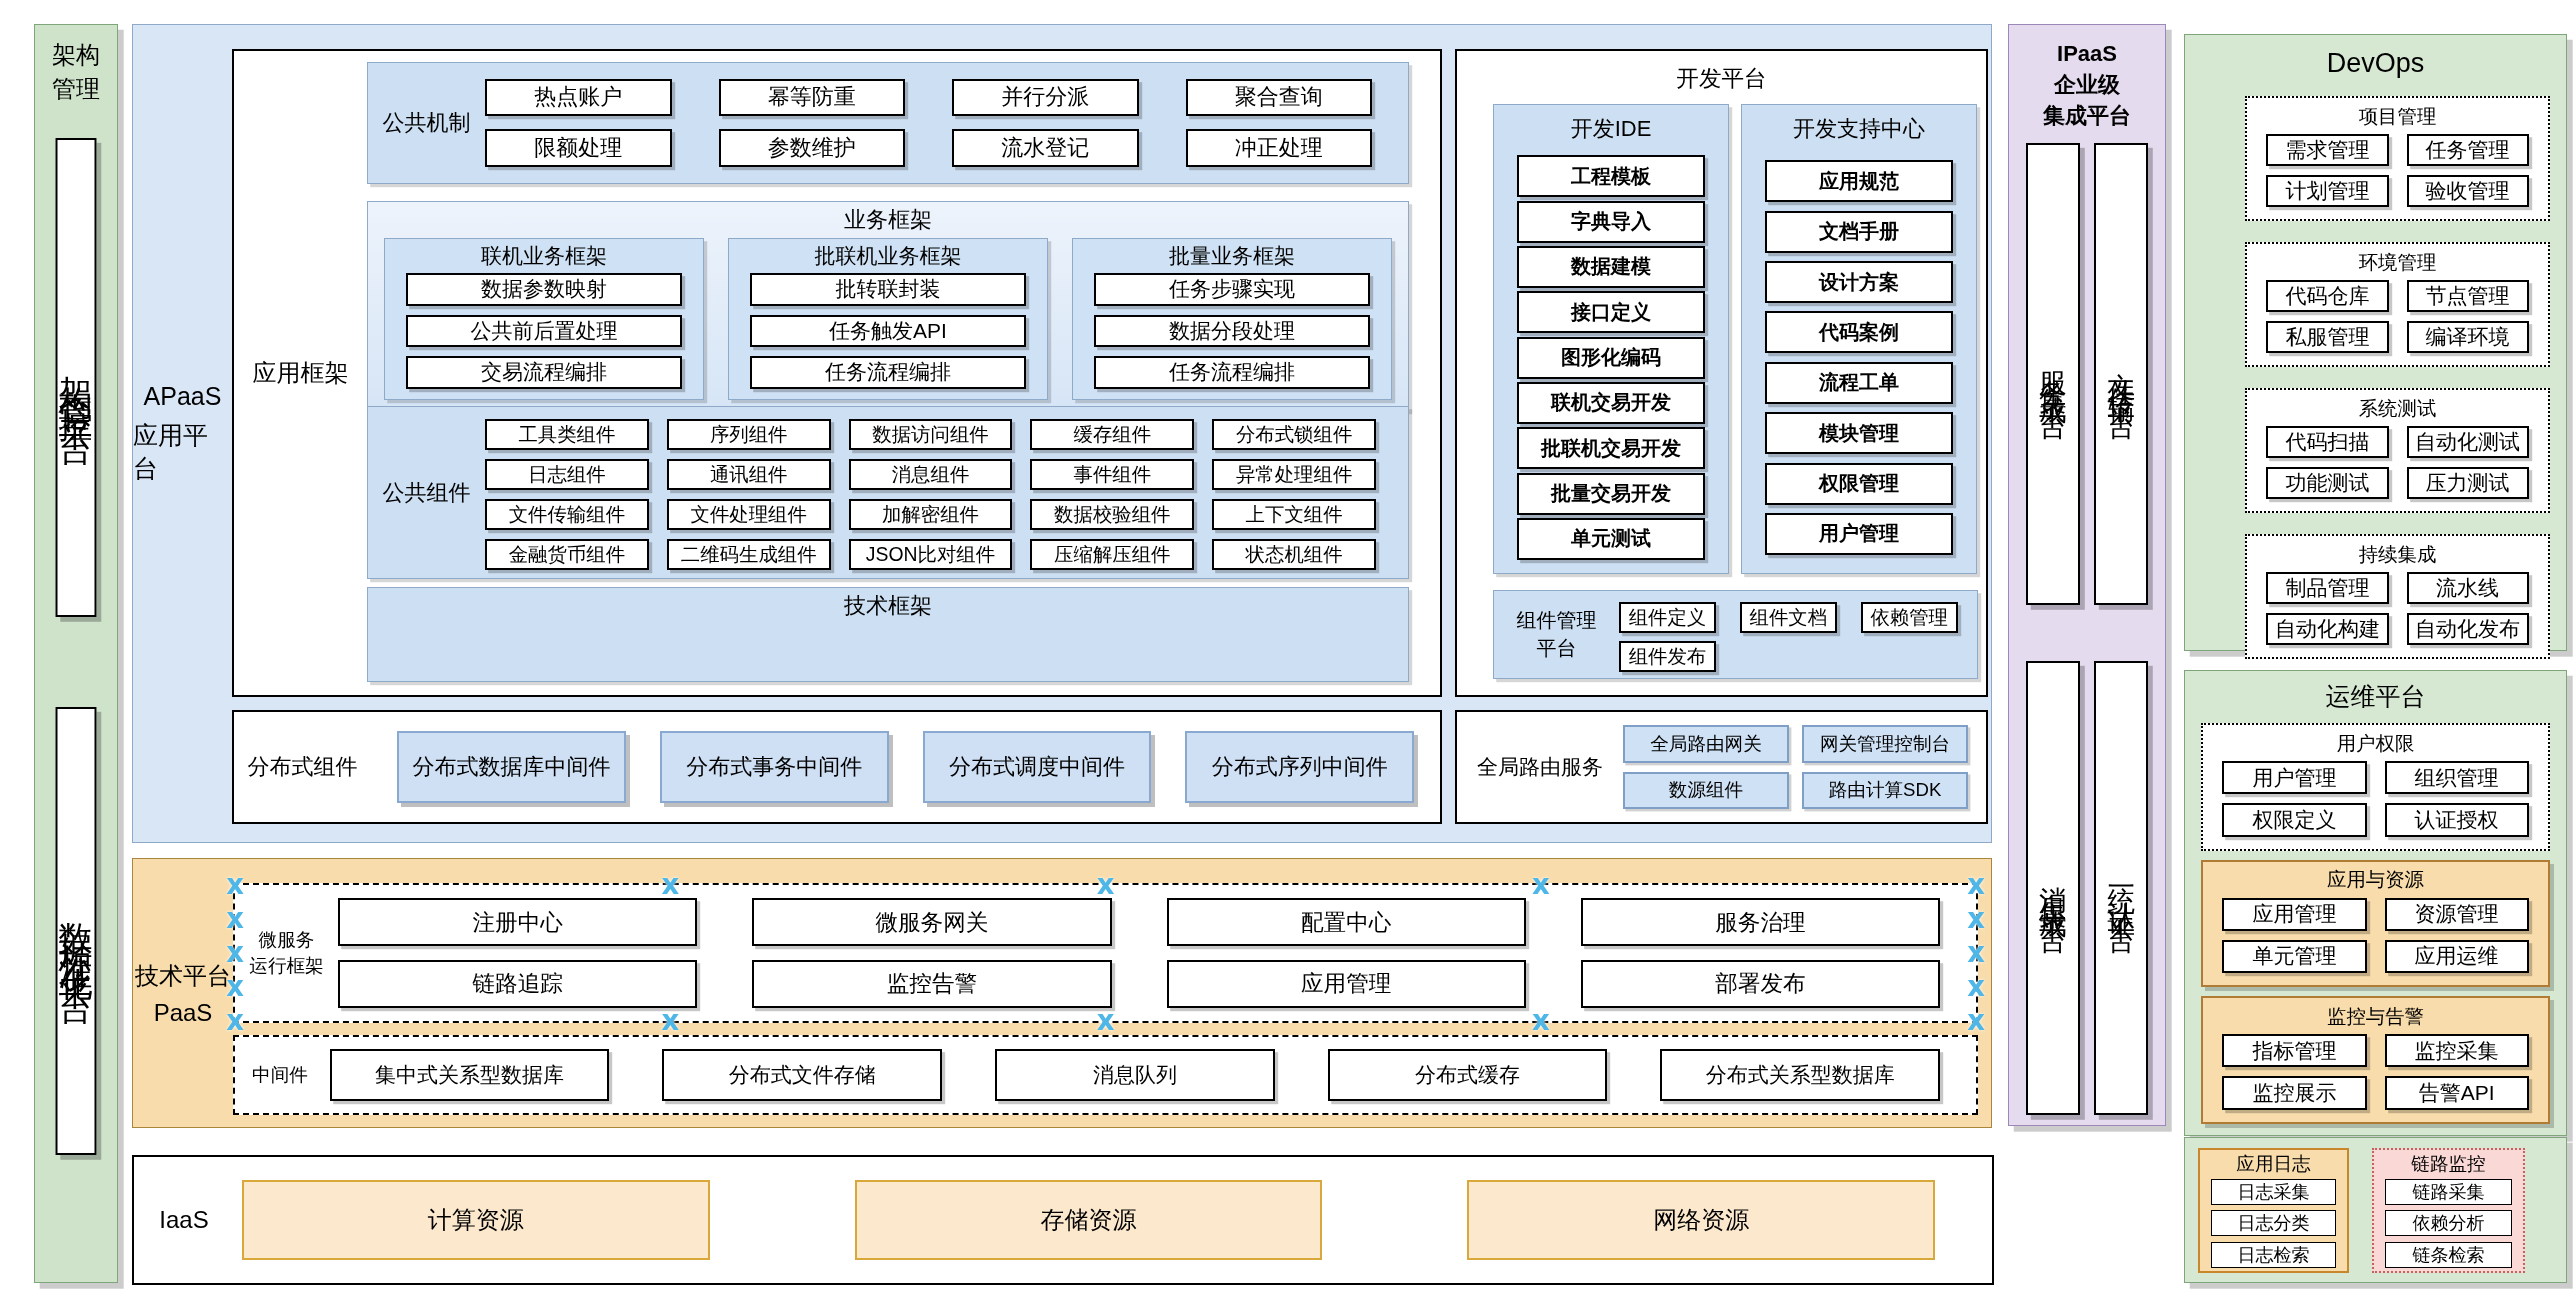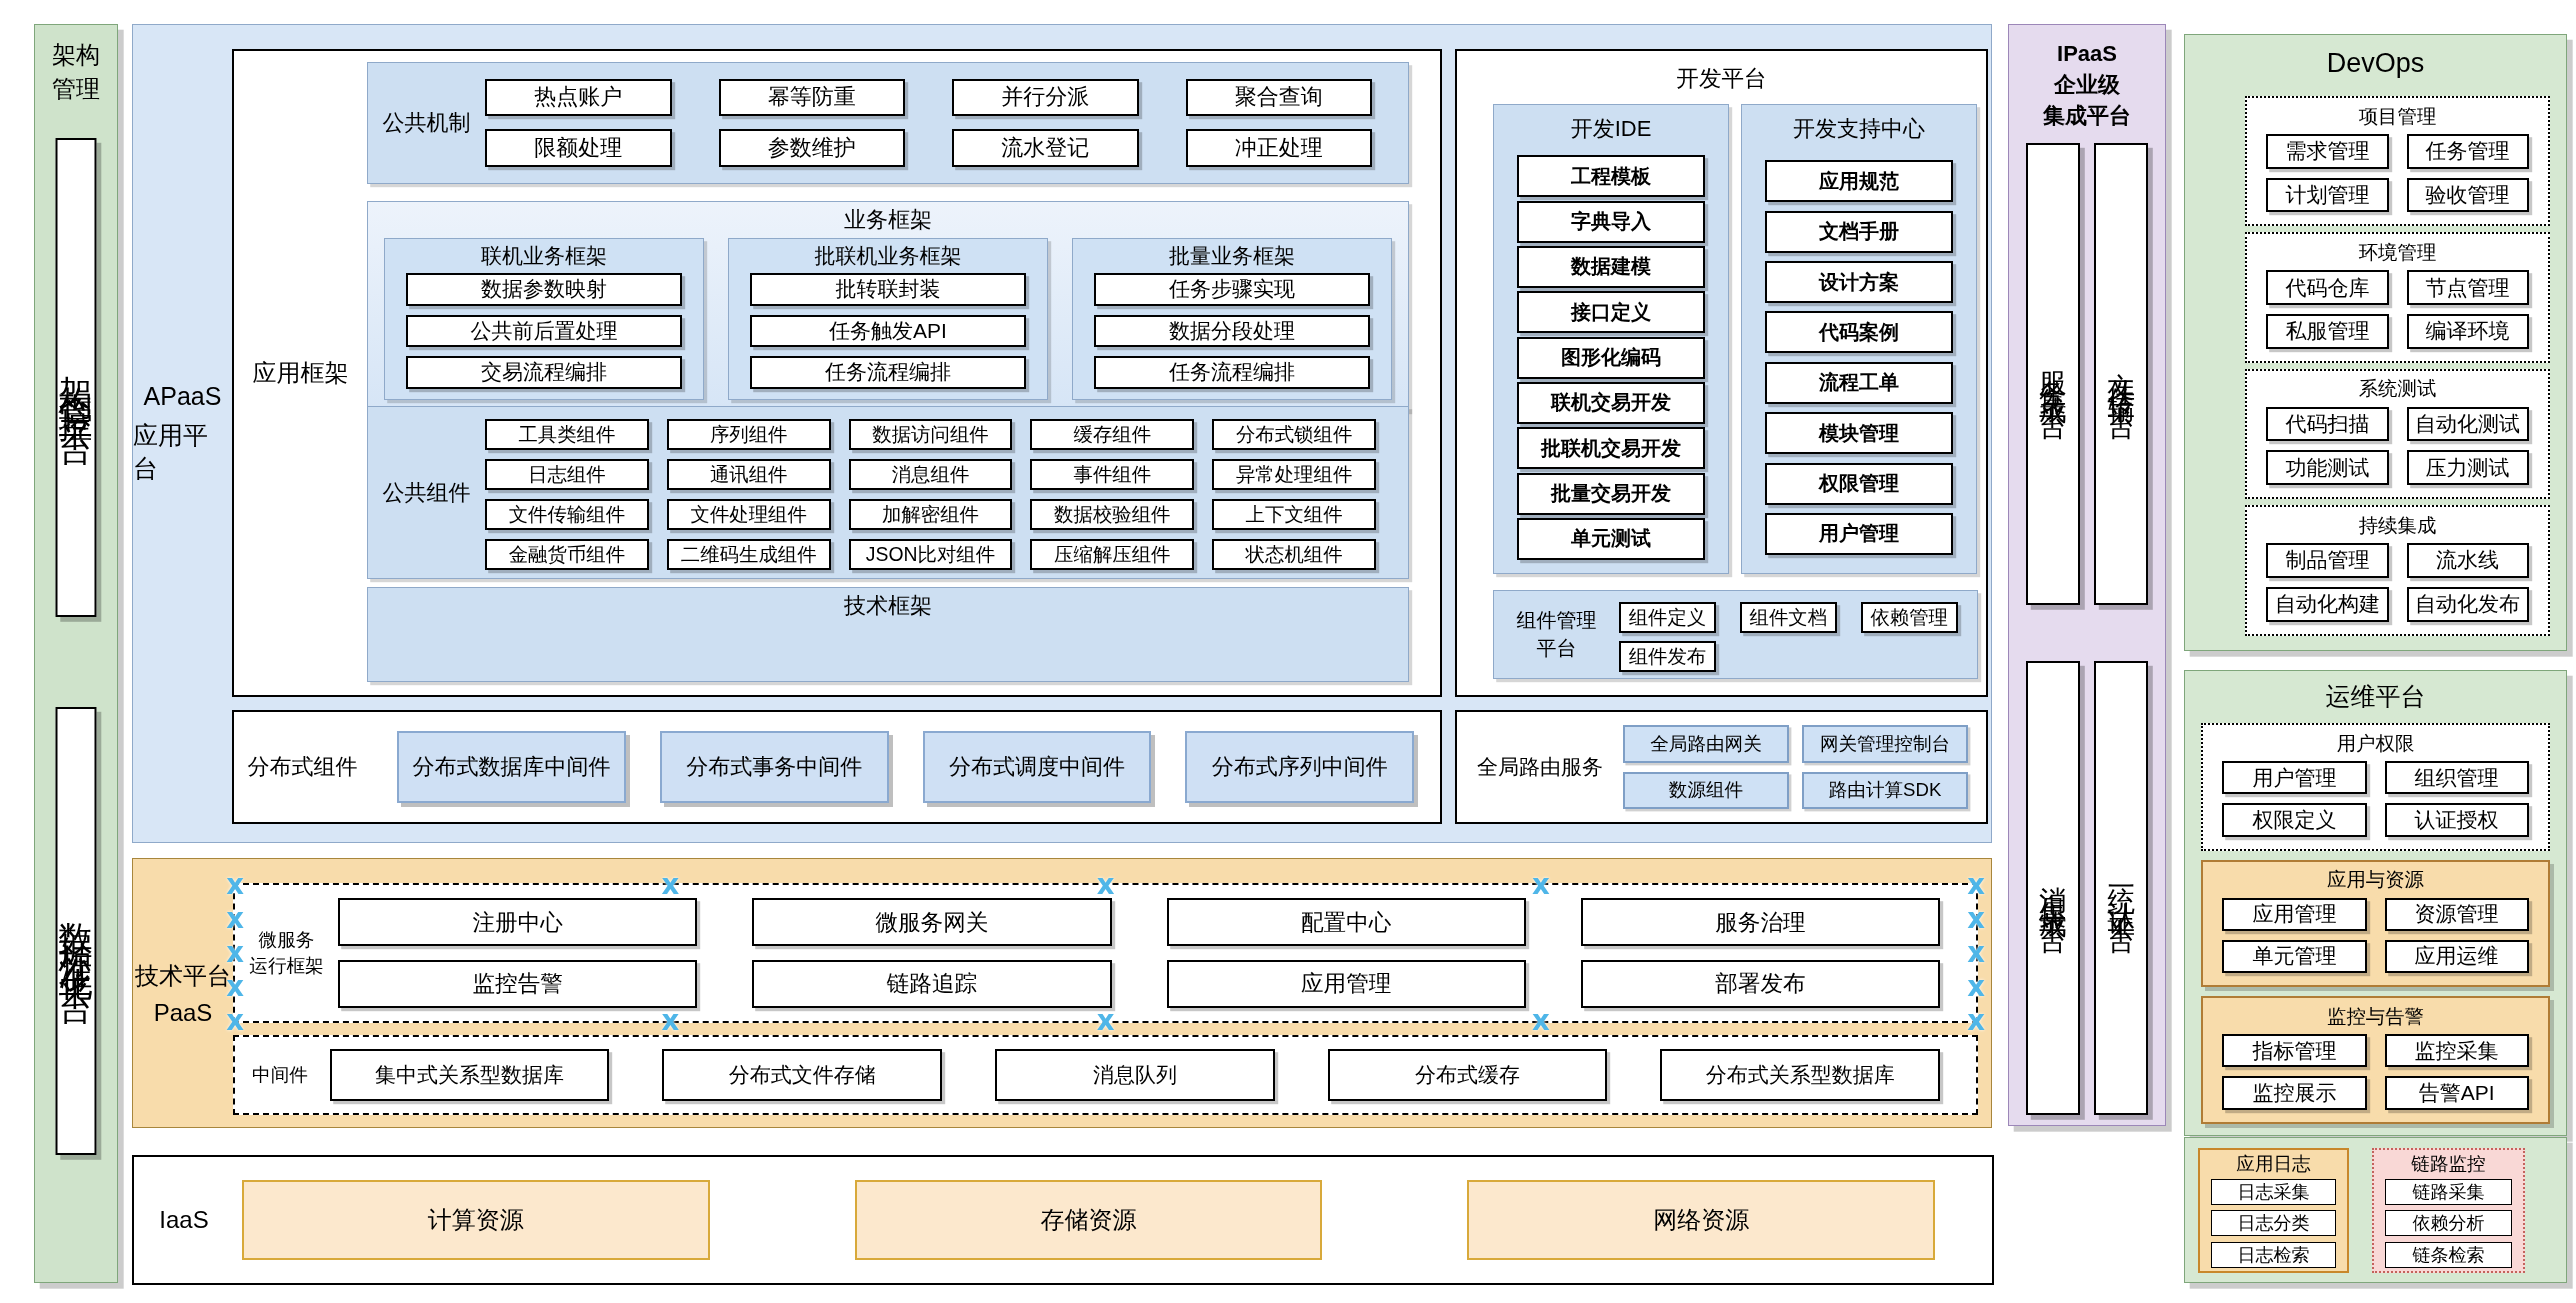--- a/index.html
+++ b/index.html
@@ -81,21 +81,21 @@
   
   .ipaas{left:2008px;top:24px;width:156px;height:1100px;background:#e5dbee;border:1.6px solid #9c87b8;}
   .ipaas-title{padding-top:13px;text-align:center;font-size:22px;font-weight:600;line-height:31px;}
   .pair{left:0;width:100%;display:flex;justify-content:center;gap:14.5px;}
   .pair .vtext{width:50px;font-size:27.5px;letter-spacing:8px;}
   
   .greenpanel{background:#d6e8d2;border:1.6px solid #7fa67b;}
   .devops{left:2184px;top:34px;width:381px;height:615px;}
   .panel-title{display:flex;align-items:center;justify-content:center;}
   .dv-title{height:57px;font-size:27px;}
-  .dv-sections{position:absolute;top:61px;left:16px;right:16px;bottom:14.5px;display:flex;flex-direction:column;gap:6px;padding-left:44px;}
+  .dv-sections{position:absolute;top:61px;left:16px;right:16px;bottom:14.5px;display:flex;flex-direction:column;gap:21px;padding-left:44px;}
   .dotted-sec{flex:1;background:#fff;border:2.4px dotted #000;display:flex;flex-direction:column;}
   .sec-title{height:36px;display:flex;align-items:center;justify-content:center;font-size:19.4px;flex:none;}
   .sec-grid{flex:1;display:grid;grid-template-columns:1fr 1fr;column-gap:18px;row-gap:9px;padding:0 19.4px 12px;}
   .sec-grid .wbox{font-size:21px;border-width:2px;}
   .ops{left:2184px;top:670px;width:381px;height:464px;}
   .ops-title{height:50px;font-size:25px;}
   .ops-sections{position:absolute;top:52px;left:16px;right:16px;bottom:11.3px;display:flex;flex-direction:column;gap:9px;}
   .orange-sec{flex:1;background:#f8dcab;border:2.4px solid #b07c35;box-shadow:4px 4px 0 rgba(0,0,0,.20);display:flex;flex-direction:column;}
   
   .logpanel{left:2184px;top:1137px;width:381px;height:144px;}
@@ -277,22 +277,22 @@
         <div>运行框架</div>
       </div>
       <div class="micro-rows">
         <div class="micro-row">
           <div class="wbox">注册中心</div>
           <div class="wbox">微服务网关</div>
           <div class="wbox">配置中心</div>
           <div class="wbox">服务治理</div>
         </div>
         <div class="micro-row">
+          <div class="wbox">链路追踪</div>
           <div class="wbox">监控告警</div>
-          <div class="wbox">链路追踪</div>
           <div class="wbox">应用管理</div>
           <div class="wbox">部署发布</div>
         </div>
       </div>
 
       <span class="xh" style="left:0;top:0">x</span>
       <span class="xh" style="left:25%;top:0">x</span>
       <span class="xh" style="left:50%;top:0">x</span>
       <span class="xh" style="left:75%;top:0">x</span>
       <span class="xh" style="left:100%;top:0">x</span>

